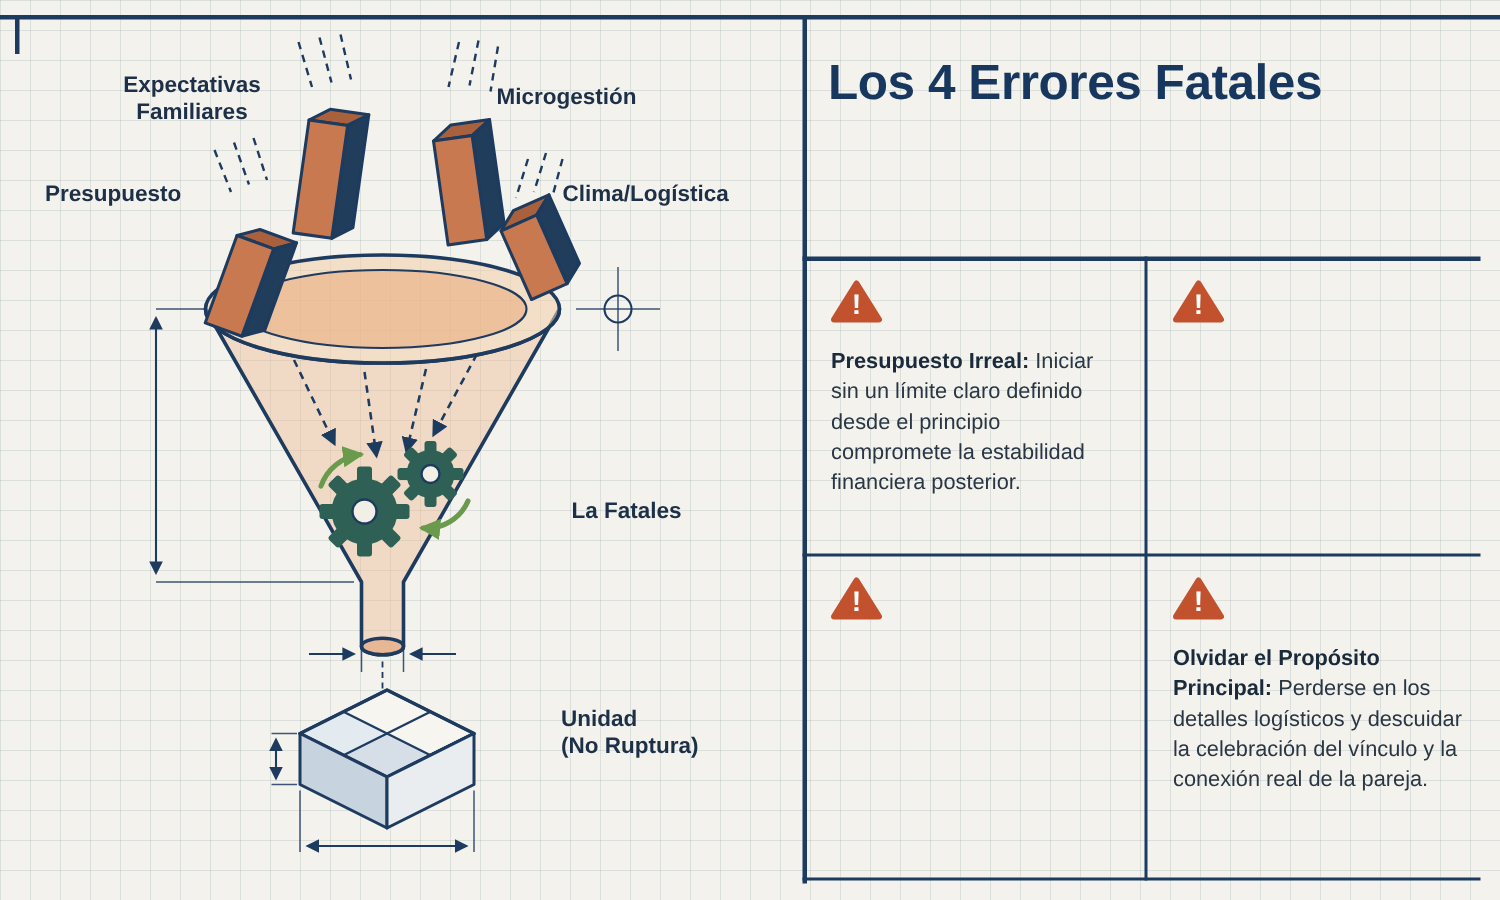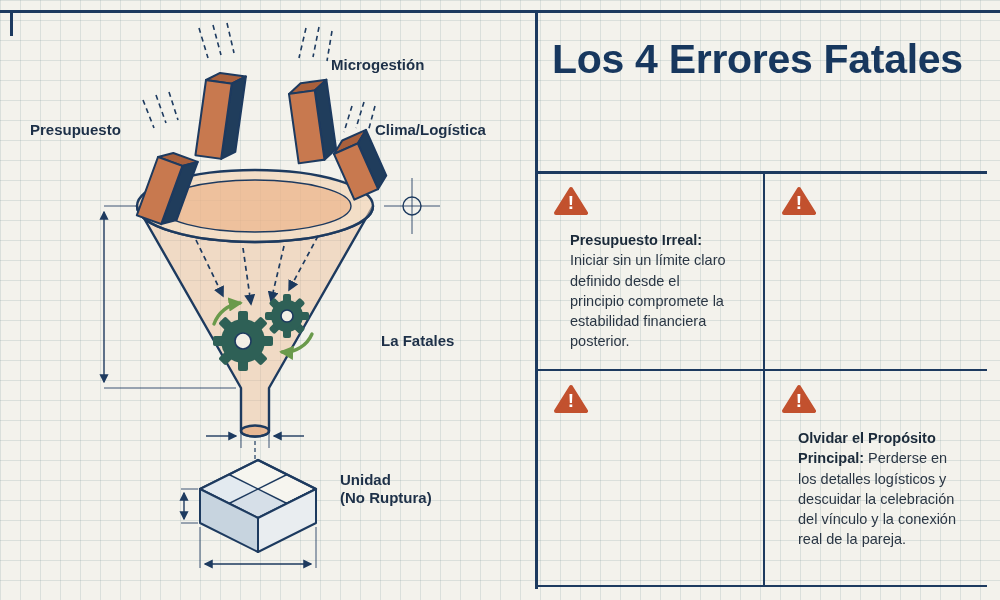--- a/index.html
+++ b/index.html
@@ -9,26 +9,26 @@
     background-image:
       linear-gradient(to right, rgba(120,145,150,.20) 1px, transparent 1px),
       linear-gradient(to bottom, rgba(120,145,150,.20) 1px, transparent 1px);
     background-size:20px 20px;
     font-family:"Liberation Sans",sans-serif;
   }
   .rule{position:absolute;background:var(--navy,#1d3a5f);}
   .lbl{position:absolute;font-weight:700;font-size:15px;color:#1d3048;line-height:1.18;white-space:nowrap;}
   .lbl.center{text-align:center;white-space:normal;}
   .lbl span{display:block;}
-  .title{position:absolute;left:552px;top:34px;font-size:41px;font-weight:700;
+  .title{position:absolute;left:552px;top:34px;font-size:33px;font-weight:700;
     color:var(--title,#17375e);line-height:1.26;letter-spacing:-0.3px;}
   .cell{position:absolute;}
   .warn path{fill:var(--warning,#c2512e);stroke:var(--warning,#c2512e);stroke-width:4;stroke-linejoin:round;}
   .warn text{fill:#ffffff;font-size:19px;font-weight:700;text-anchor:middle;font-family:"Liberation Sans",sans-serif;}
-  .cell-text{margin:10px 16px 0;font-size:14.5px;line-height:1.4;color:var(--text,#2a3644);}
+  .cell-text{margin:10px 0 0;font-size:14.5px;line-height:1.4;color:var(--text,#2a3644);}
   .cell-text .hd{font-weight:700;color:#1b2a3a;}
 
   
   .art{position:absolute;left:0;top:0;}
   .ln{stroke:var(--navy,#1d3a5f);stroke-width:1.4;fill:none;}
   .ln2{stroke:var(--navy,#1d3a5f);stroke-width:2.4;fill:none;stroke-linejoin:round;}
   .thin{stroke:var(--navy,#1d3a5f);stroke-width:1;fill:none;opacity:.85;}
   .dash{stroke:var(--navy,#1d3a5f);stroke-width:1.7;fill:none;stroke-dasharray:5 4;}
   .dashc{stroke:var(--navy,#1d3a5f);stroke-width:1.2;fill:none;stroke-dasharray:4 3;}
   .mdash{stroke:var(--navy,#1d3a5f);stroke-width:1.6;stroke-dasharray:5 4;}
@@ -176,25 +176,29 @@
     <g>
       <line class="thin" x1="181" y1="489" x2="198" y2="489"></line>
       <line class="thin" x1="181" y1="523" x2="198" y2="523"></line>
       <line class="ln" x1="184" y1="493" x2="184" y2="519" marker-start="url(#arr)" marker-end="url(#arr)"></line>
       <line class="thin" x1="200" y1="527" x2="200" y2="568"></line>
       <line class="thin" x1="316" y1="527" x2="316" y2="568"></line>
       <line class="ln" x1="205" y1="564" x2="311" y2="564" marker-start="url(#arr)" marker-end="url(#arr)"></line>
     </g>
   </svg>
 
+  <div class="lbl center" style="left:70px;top:48px;width:116px;">
+    <span>Expectativas</span>
+    <span>Familiares</span>
+  </div>
   <div class="lbl" style="left:331px;top:56px;">Microgestión</div>
   <div class="lbl" style="left:30px;top:121px;">Presupuesto</div>
   <div class="lbl" style="left:375px;top:121px;">Clima/Logística</div>
   <div class="lbl" style="left:381px;top:332px;">La Fatales</div>
-  <div class="lbl" style="left:340px;top:471px;">
+  <div class="lbl" style="left:374px;top:471px;">
     <span>Unidad</span>
     <span>(No Ruptura)</span>
   </div>
 
   <div class="rule" style="left:0;top:10px;width:1000px;height:2.5px;"></div>
   <div class="rule" style="left:10px;top:10px;width:2.5px;height:26px;"></div>
   <div class="rule" style="left:535px;top:10px;width:2.5px;height:579px;"></div>
   <div class="rule" style="left:535px;top:171px;width:452px;height:2.5px;"></div>
   <div class="rule" style="left:763px;top:171px;width:2px;height:416px;"></div>
   <div class="rule" style="left:535px;top:369px;width:452px;height:2px;"></div>

